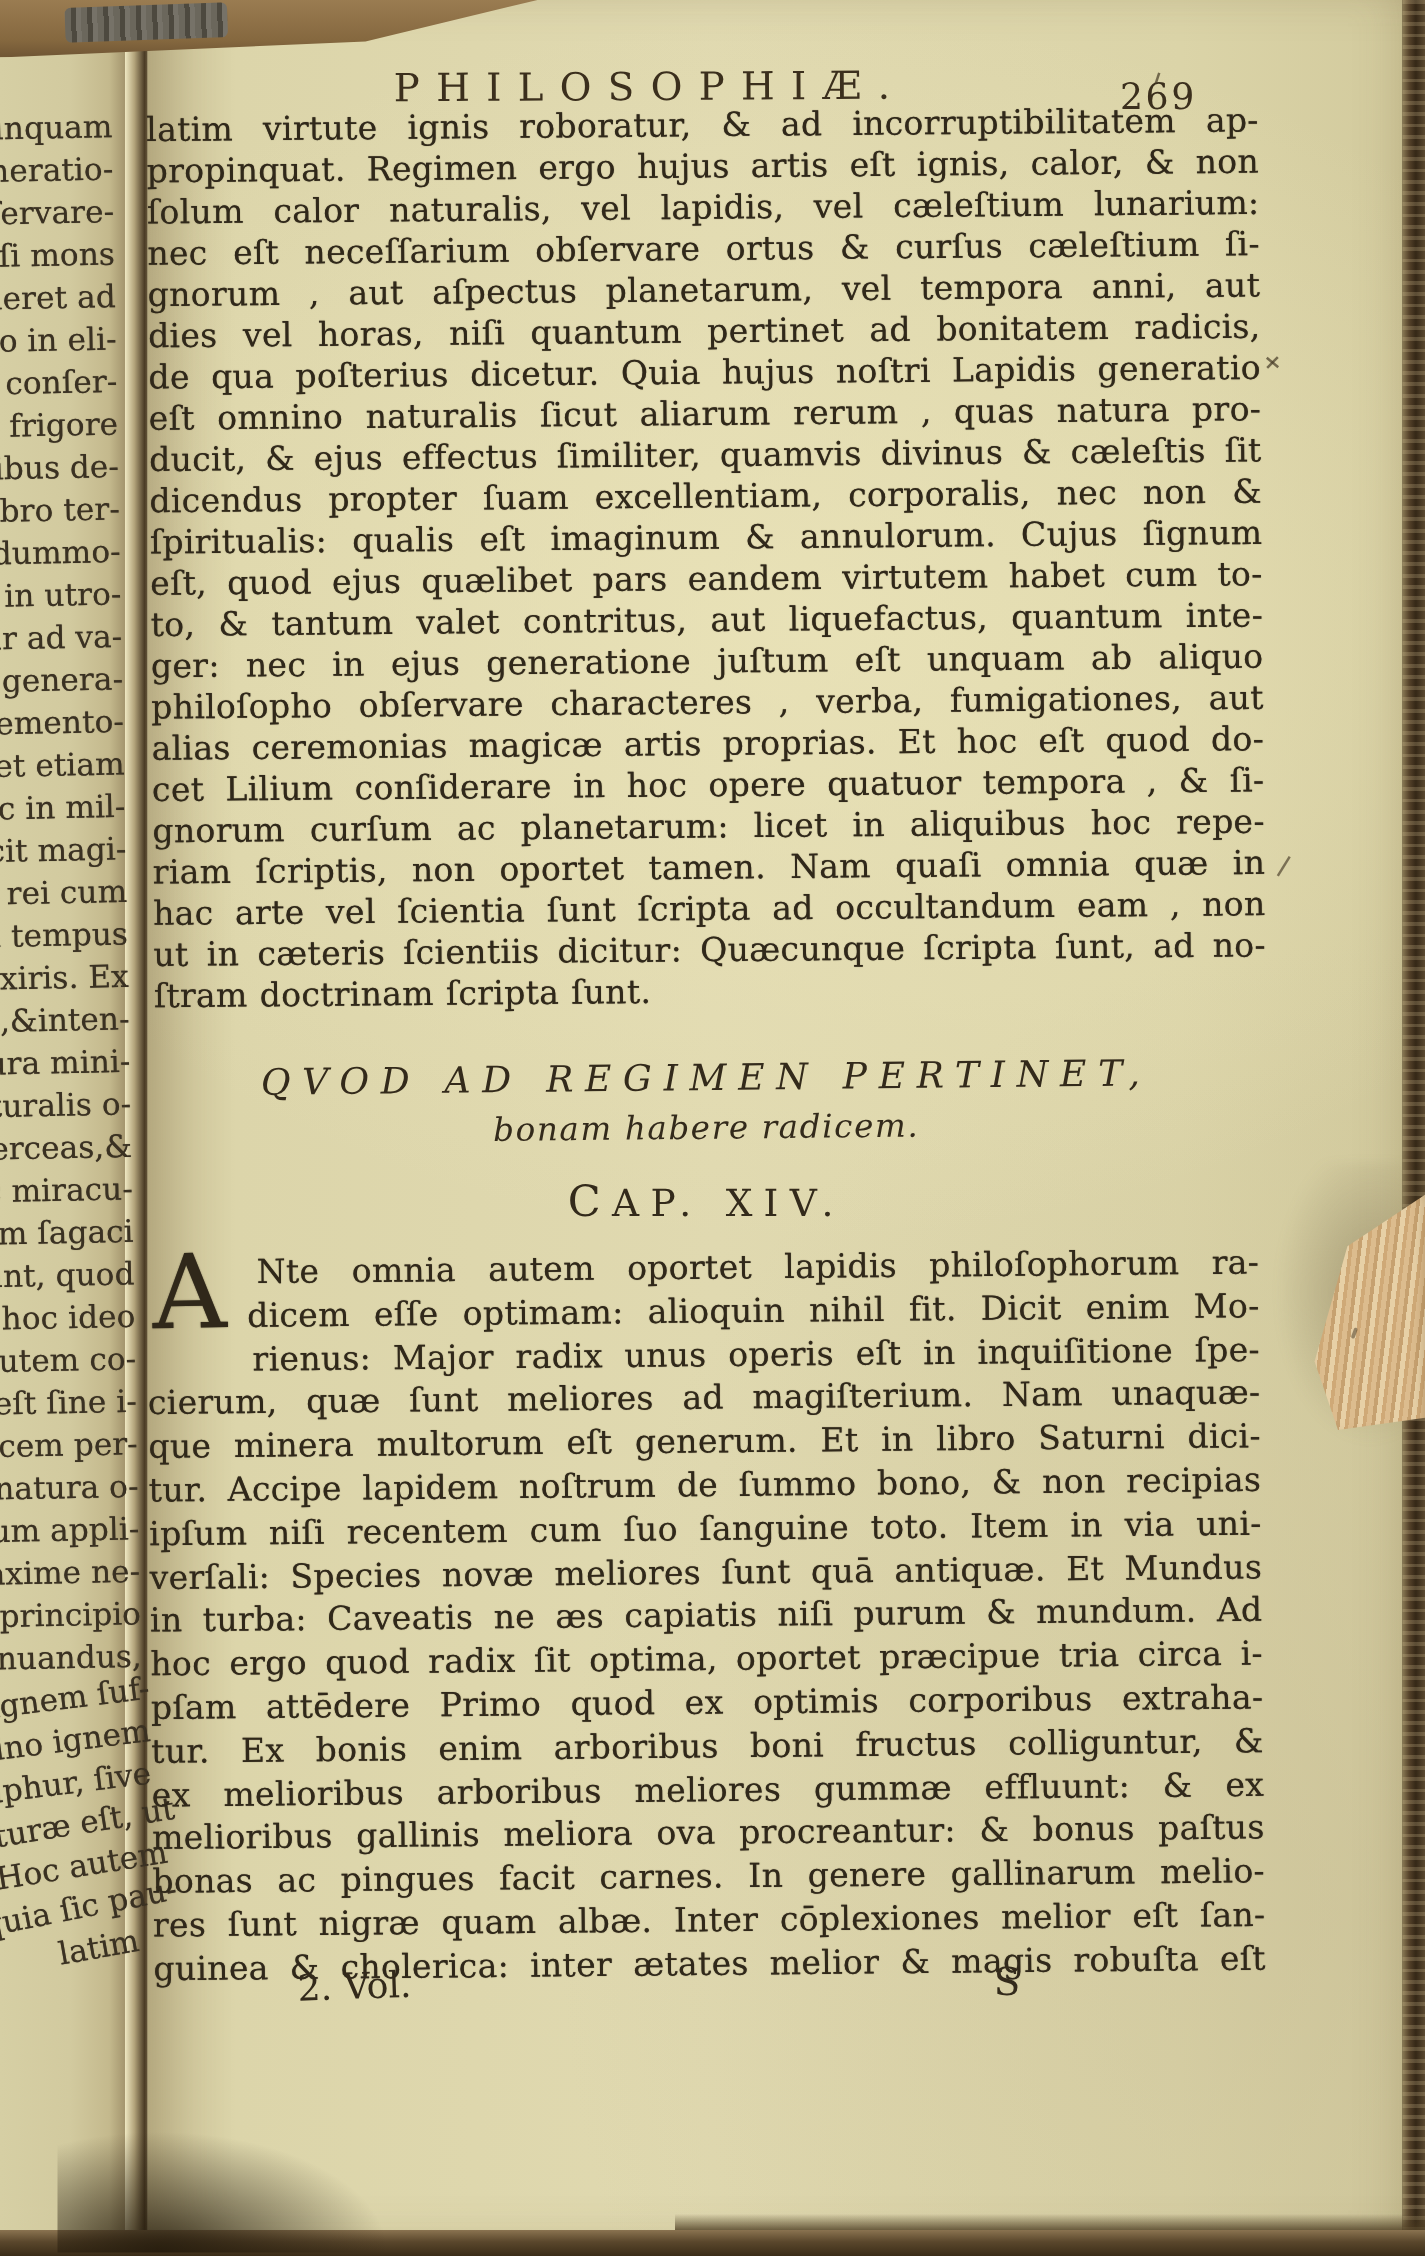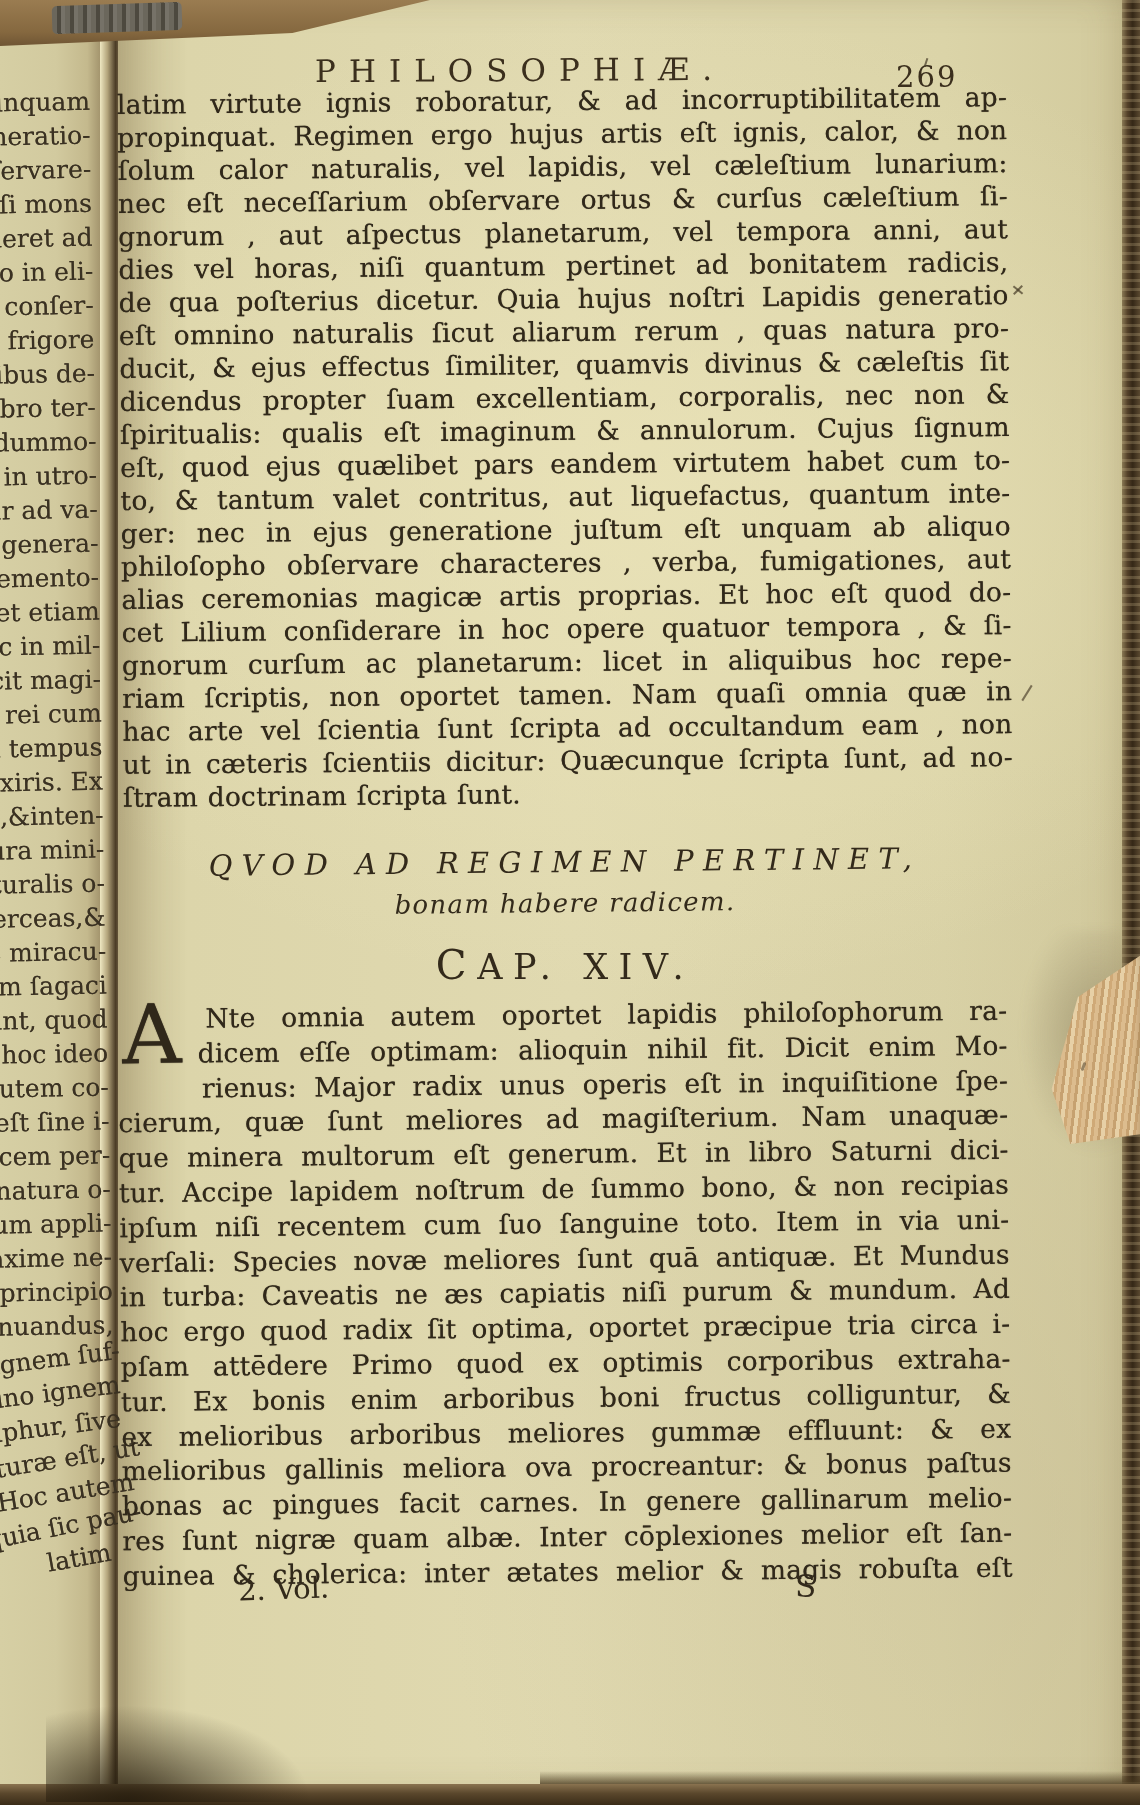--- a/index.html
+++ b/index.html
@@ -74,21 +74,21 @@
   .block2 div:nth-of-type(2){padding-left:80px;}
   .block2 div:nth-of-type(3){padding-left:84px;}
   .drop-cap{position:absolute;left:122px;top:994px;font-size:82px;line-height:82px;
     color:#30281a;transform:rotate(-1deg);text-shadow:0 0 1px rgba(48,40,26,.8);}
 
   .sect-caps{position:absolute;left:120px;top:845px;width:890px;text-align:center;
     font-style:italic;font-size:29px;letter-spacing:.32em;color:#332a1b;transform:rotate(-.6deg);}
   .sect-sub{position:absolute;left:120px;top:888px;width:890px;text-align:center;
     font-style:italic;font-size:26px;letter-spacing:.05em;color:#332a1b;transform:rotate(-.6deg);}
   .chapter{position:absolute;left:120px;top:942px;width:890px;text-align:center;
-    font-size:35px;letter-spacing:.3em;color:#332a1b;}
+    font-size:30px;letter-spacing:.3em;color:#332a1b;}
   .chapter::first-letter{font-size:1.15em;}
 
   .vol-label{position:absolute;left:238px;top:1572px;font-size:29px;color:#332a1b;transform:rotate(-2deg);}
   .sig-mark{position:absolute;left:795px;top:1568px;font-size:31px;color:#332a1b;}
 
   
   .pen-star{position:absolute;left:1012px;top:284px;width:12px;height:12px;}
   .pen-star::before,.pen-star::after{content:"";position:absolute;left:0;top:5px;width:12px;height:2px;
     background:rgba(70,58,38,.7);}
   .pen-star::before{transform:rotate(40deg);}

